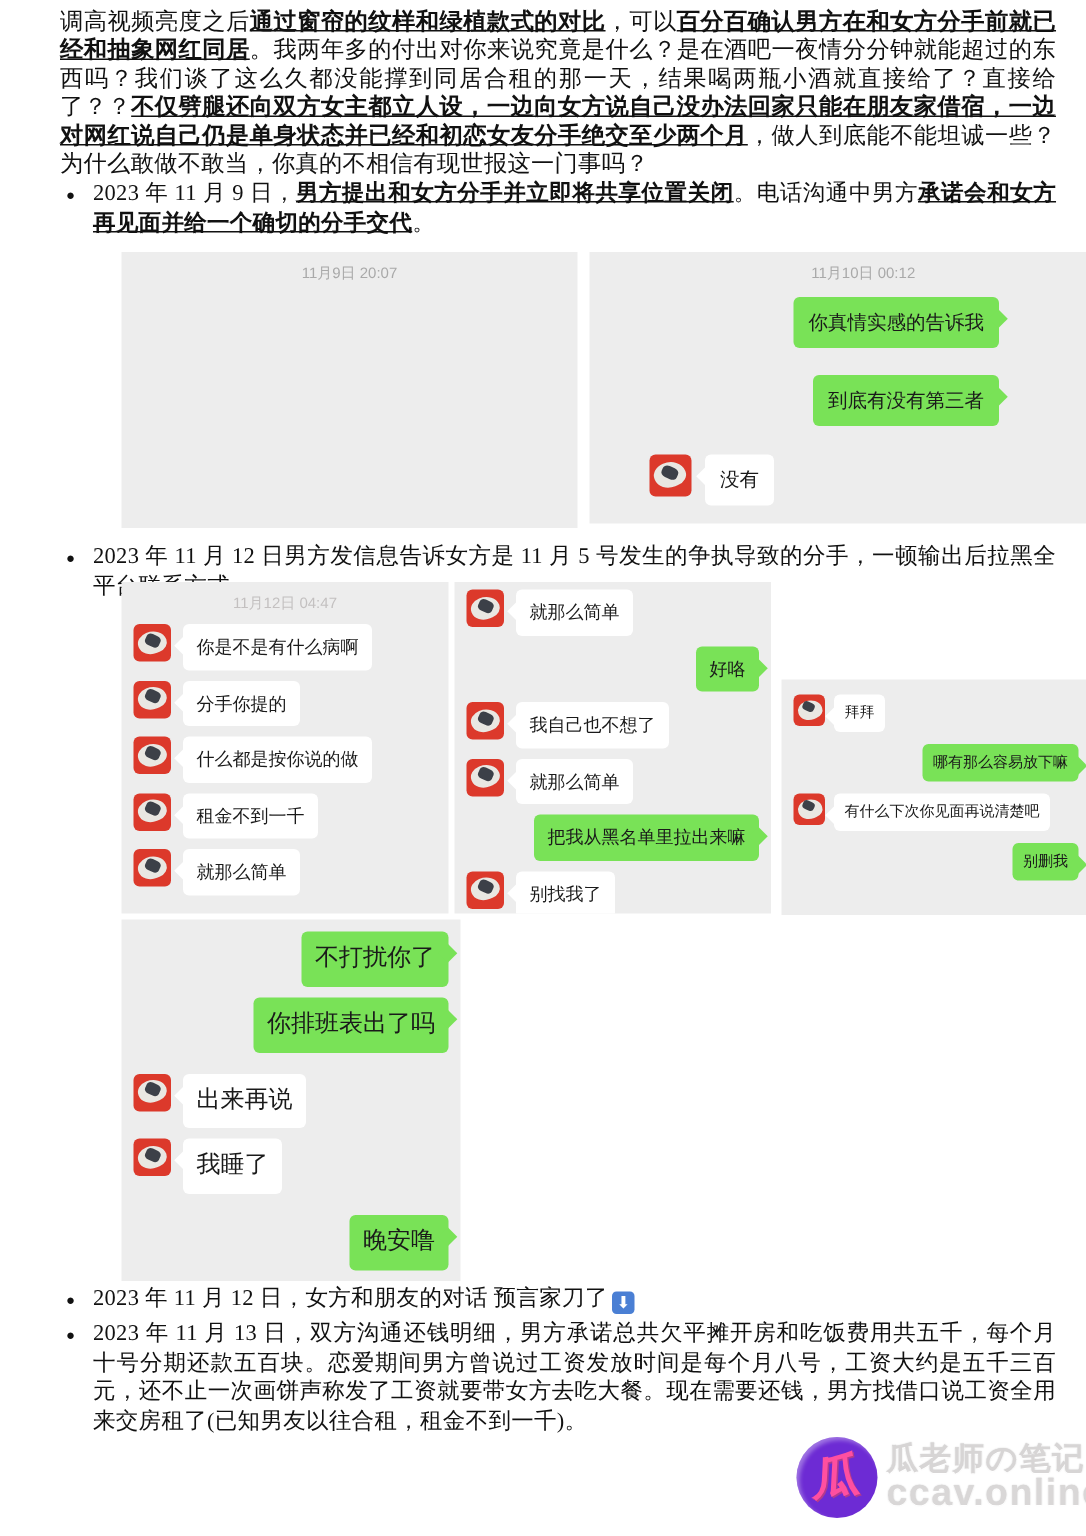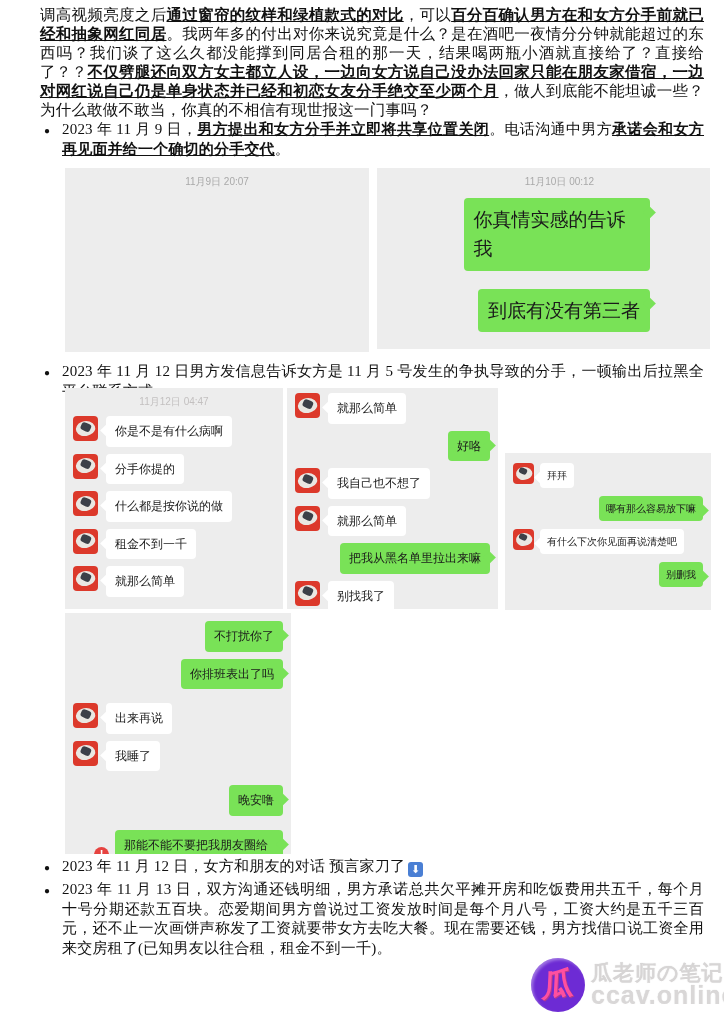--- a/index.html
+++ b/index.html
@@ -24,32 +24,32 @@
   .bullet-1{left:62px;top:120px;width:642px;}
   .bullet-2{left:62px;top:362px;width:642px;}
   .bullet-3{left:62px;top:857px;width:642px;}
   .bullet-4{left:62px;top:880px;width:642px;}
   .arrow-emoji{display:inline-block;width:15px;height:15px;background:var(--arrow-blue);
                border-radius:3px;color:#fff;font-size:11px;line-height:15px;text-align:center;
                vertical-align:-2px;margin-left:3px;font-family:"DejaVu Sans",sans-serif;}
 
   
   .chat{position:absolute;background:var(--chat-bg);font-family:"Liberation Sans",sans-serif;
-        overflow:hidden;}
+        overflow:hidden;margin-left:16px;}
   .ts{text-align:center;color:#a9a9a9;font-size:10px;padding-top:7px;}
   .ts.faint{color:#c3c0c0;}
   .crow{display:flex;align-items:flex-start;padding:0 8px;margin-top:9px;}
   .crow.out{justify-content:flex-end;}
   .avatar{flex:none;width:28px;height:28px;border-radius:4px;background:var(--avatar-red);
           margin-right:9px;position:relative;overflow:hidden;}
   .avatar::before{content:"";position:absolute;left:12%;top:18%;width:74%;height:60%;
           background:#e9e7e2;transform:rotate(-22deg);border-radius:45% 60% 40% 55%;}
   .avatar::after{content:"";position:absolute;left:30%;top:26%;width:38%;height:30%;
           background:#3c4048;transform:rotate(24deg);border-radius:35%;}
-  .bubble{background:#fff;border-radius:4px;padding:7px 10px;font-size:19px;line-height:1.55;
+  .bubble{background:#fff;border-radius:4px;padding:7px 10px;font-size:13px;line-height:1.55;
           color:#1a1a1a;max-width:80%;position:relative;}
   .crow.in .bubble::before{content:"";position:absolute;left:-4px;top:10px;width:9px;height:9px;
           background:#fff;transform:rotate(45deg);}
   .crow.out .bubble{background:var(--bubble-green);}
   .crow.out .bubble::after{content:"";position:absolute;right:-4px;top:10px;width:9px;height:9px;
           background:var(--bubble-green);transform:rotate(45deg);}
   .fail-icon{flex:none;width:15px;height:15px;border-radius:50%;background:#e64340;color:#fff;
           font-size:11px;font-weight:bold;line-height:15px;text-align:center;margin-right:6px;
           align-self:center;}
 
@@ -67,21 +67,21 @@
   .chat2-left{left:65px;top:388px;width:218px;height:221px;}
   .chat2-mid{left:287px;top:388px;width:211px;height:221px;}
   .chat2-mid .crow:first-child{margin-top:5px;}
   .chat2-right{left:505px;top:453px;width:206px;height:157px;}
   .chat2-right .avatar{width:21px;height:21px;margin-right:6px;}
   .chat2-right .bubble{font-size:10px;padding:5px 7px;line-height:1.5;}
   .chat2-right .crow{margin-top:8px;}
   .chat2-right .crow:first-child{margin-top:10px;}
 
   .chat3{left:65px;top:613px;width:226px;height:241px;}
-  .chat3 .bubble{font-size:12px;}
+  .chat3 .bubble{font-size:16px;}
   .chat3 .crow:first-child{margin-top:8px;}
   .chat3 .crow.gap{margin-top:14px;}
 
   
   .watermark{position:absolute;left:531px;top:958px;display:flex;align-items:center;
              font-family:"Liberation Sans",sans-serif;}
   .wm-logo{width:54px;height:54px;border-radius:50%;background:var(--wm-purple);flex:none;
            display:flex;align-items:center;justify-content:center;box-shadow:inset 2px 2px 3px rgba(255,255,255,.35);}
   .wm-char{color:var(--wm-pink);font-size:32px;font-weight:bold;font-family:"Liberation Serif",serif;
            transform:skewX(-8deg) rotate(-5deg);text-shadow:1px 1px 0 #b33a8c;}

